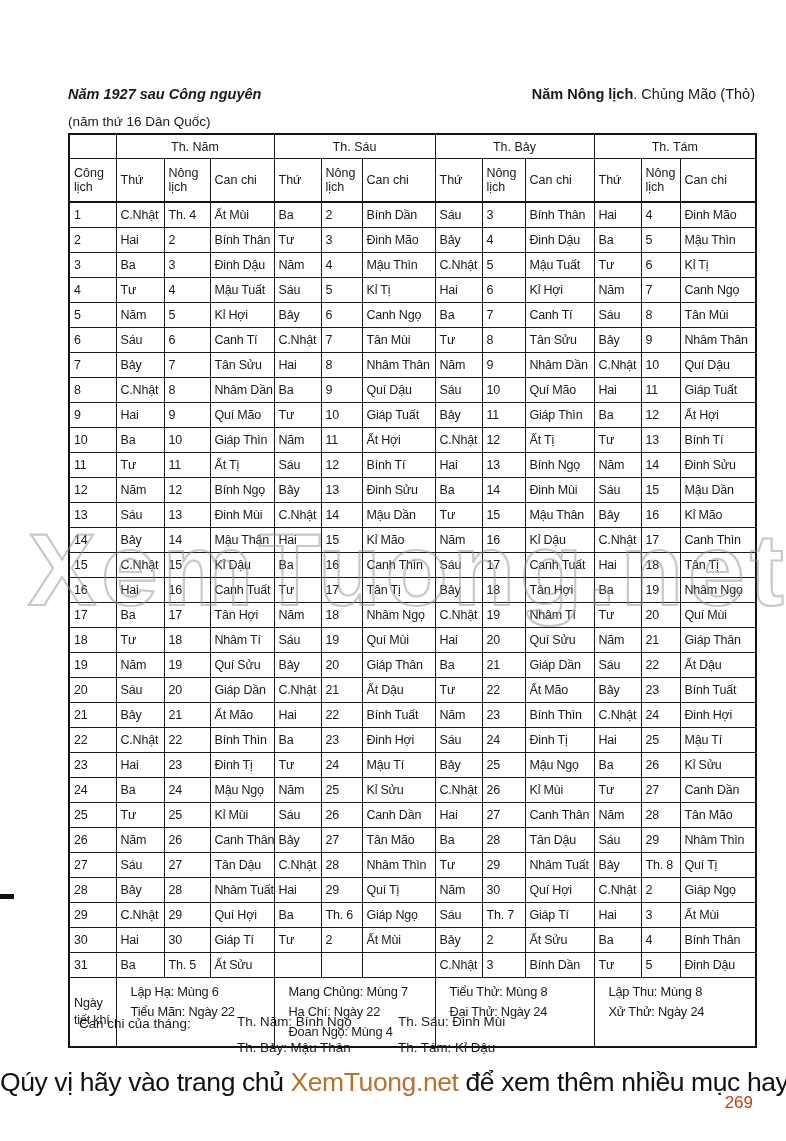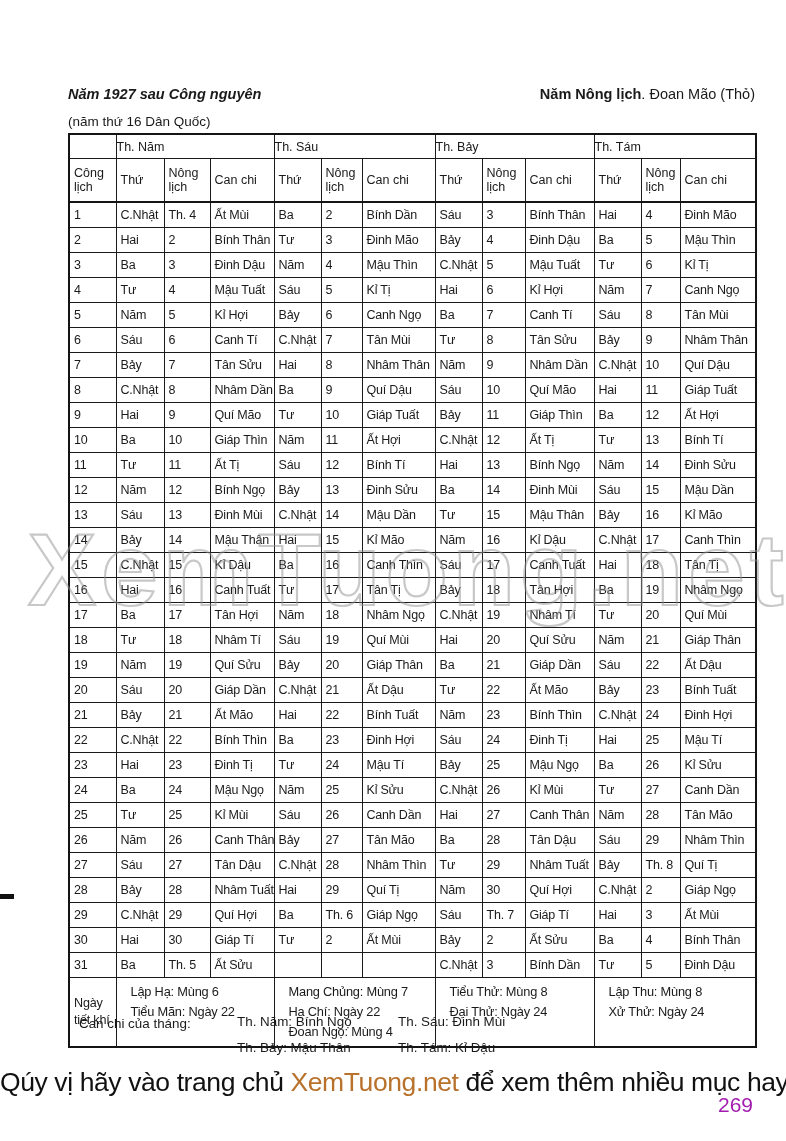--- a/index.html
+++ b/index.html
@@ -18,60 +18,60 @@
   table.cal {
     position:absolute; left:68px; top:133px; width:687px;
     border-collapse:collapse; table-layout:fixed; font-size:12.5px;
     border:2px solid #141414;
   }
   .cal th, .cal td {
     border:1px solid #1b1b1b; padding:1px 1px 1px 4px;
     text-align:left; vertical-align:middle; font-weight:normal;
     white-space:nowrap; overflow:hidden;
   }
-  .cal thead tr.months th { height:21px; text-align:left; padding:1px 0; }
+  .cal thead tr.months th { height:21px; text-align:center; padding:1px 0; }
   .cal thead tr.cols th { height:40px; white-space:normal; line-height:1.15; vertical-align:middle; border-bottom:2px solid #141414; }
   .cal tbody td { height:22px; letter-spacing:-0.2px; }
   .cal .tietkhi-label { white-space:normal; line-height:1.35; vertical-align:middle; font-size:12.6px; }
   .cal .tietkhi-cell { vertical-align:top; white-space:normal; line-height:1.55; font-size:12.8px; height:62px; padding:4px 4px 2px 14px; }
 
   
   .canchi { position:absolute; font-size:13.4px; white-space:nowrap; }
   .cc-label { left:79px; top:1016px;text-align:center; }
   .cc-a1 { left:237px; top:1014px; }
   .cc-a2 { left:398px; top:1014px; }
   .cc-b1 { left:237px; top:1040px; }
   .cc-b2 { left:398px; top:1040px; }
 
   
   .banner {
     position:absolute; left:0; top:1067px; width:786px; text-align:center;
     font-size:26.5px; letter-spacing:-0.4px; color:#111; white-space:nowrap;
   }
-  .pageno { position:absolute; right:33px; top:1093px; font-size:21px; color:#a21caf;margin-left:9px; }
+  .pageno { position:absolute; right:33px; top:1093px; font-size:17px; color:#c2410c;margin-left:9px; }
 
   
   .watermark {
     position:absolute; left:28px; top:512px; font-size:102px; font-weight:bold;
     letter-spacing:5px; color:transparent;
     -webkit-text-stroke:2.2px rgba(145,145,145,0.5);
     pointer-events:none; white-space:nowrap; z-index:5;
   }
   .margin-mark { position:absolute; left:0; top:894px; width:14px; height:5px; background:#111; }
 </style>
 </head>
 <body>
 
 <div class="page">
 
   <div class="title-left">
     <div class="l1">Năm 1927 sau Công nguyên</div>
     <div class="l2">(năm thứ  16 Dân Quốc)</div>
   </div>
-  <div class="title-right"><span class="bi">Năm Nông lịch</span><span>. Đoan Mão (Thỏ)</span></div>
+  <div class="title-right"><span class="bi">Năm Nông lịch</span><span>. Chủng Mão (Thỏ)</span></div>
 
   <table class="cal">
     <colgroup>
       <col style="width:47px">
         <col style="width:48px">
         <col style="width:46px">
         <col style="width:64px">
       <col style="width:47px">
         <col style="width:41px">
         <col style="width:73px">

